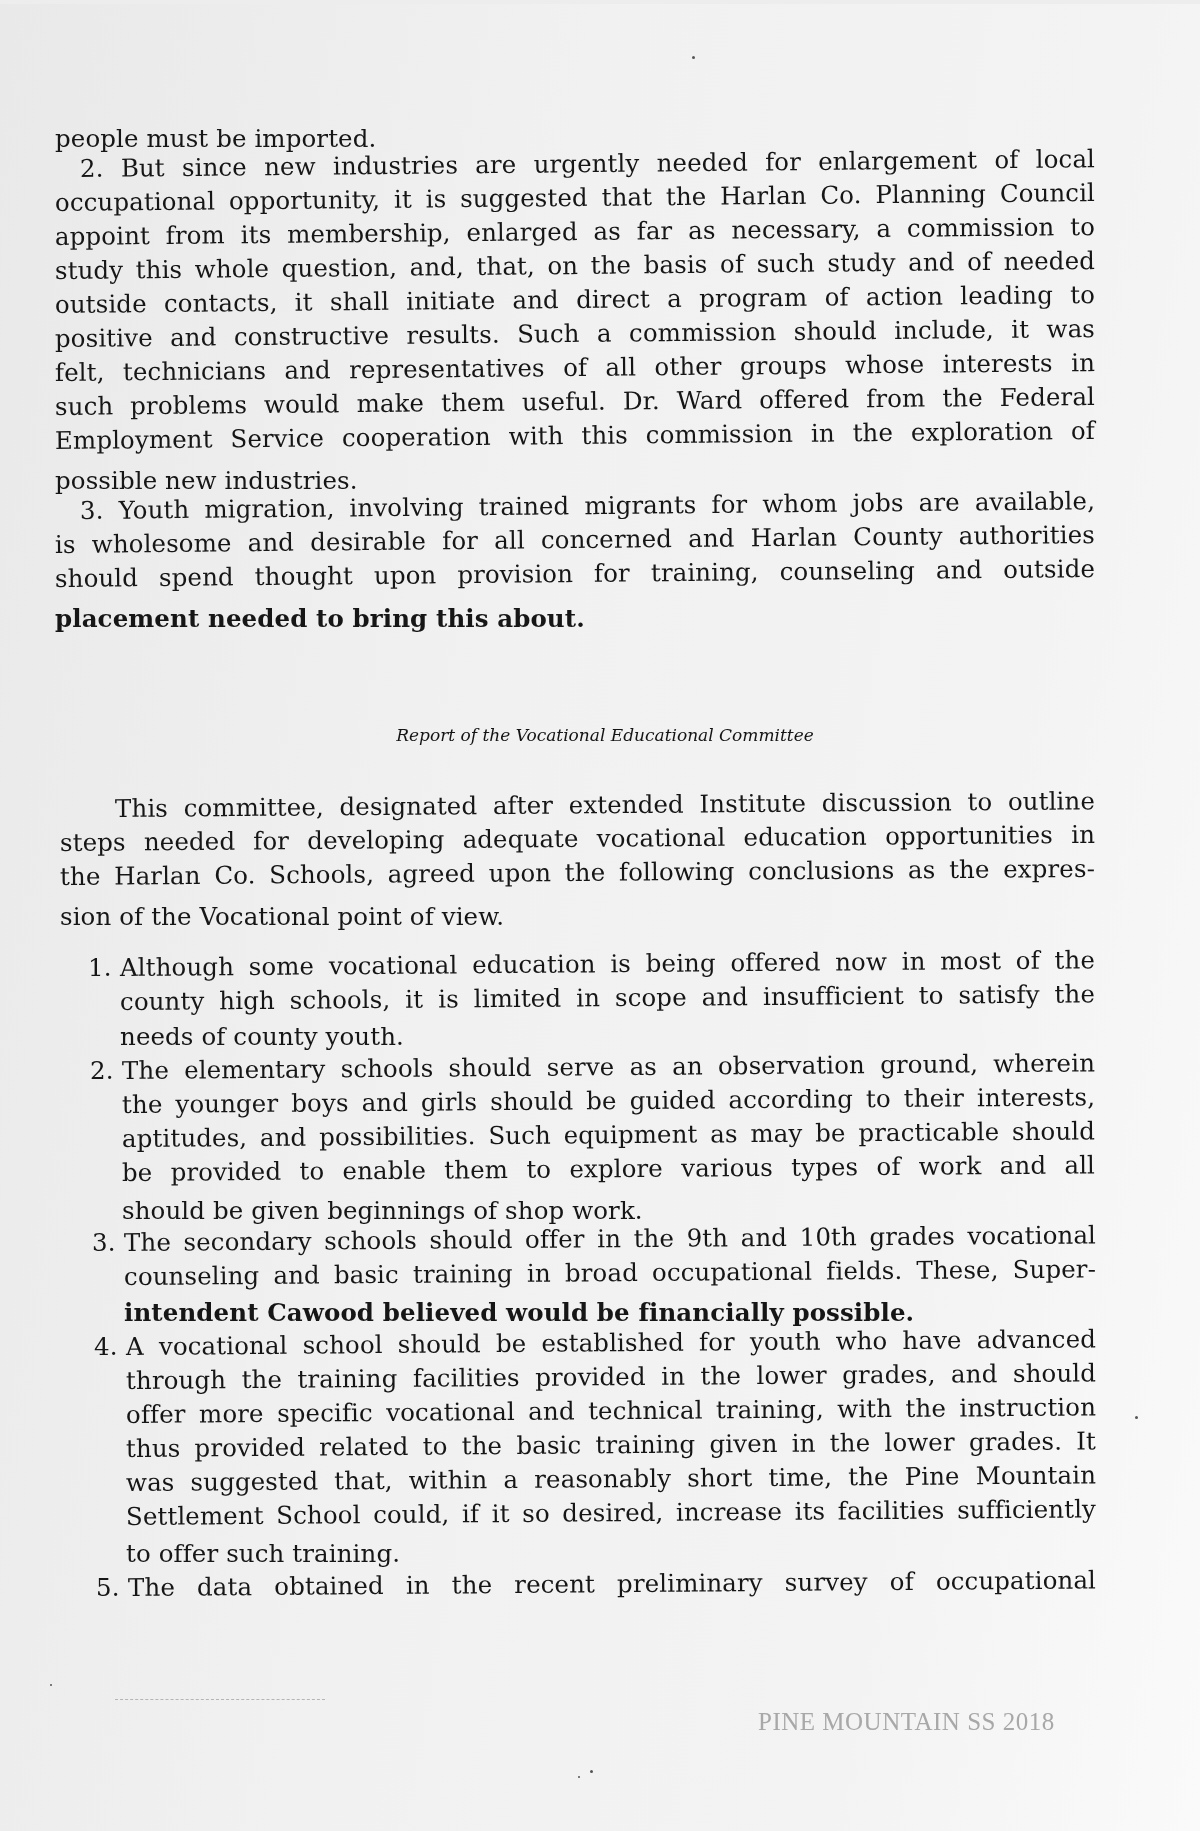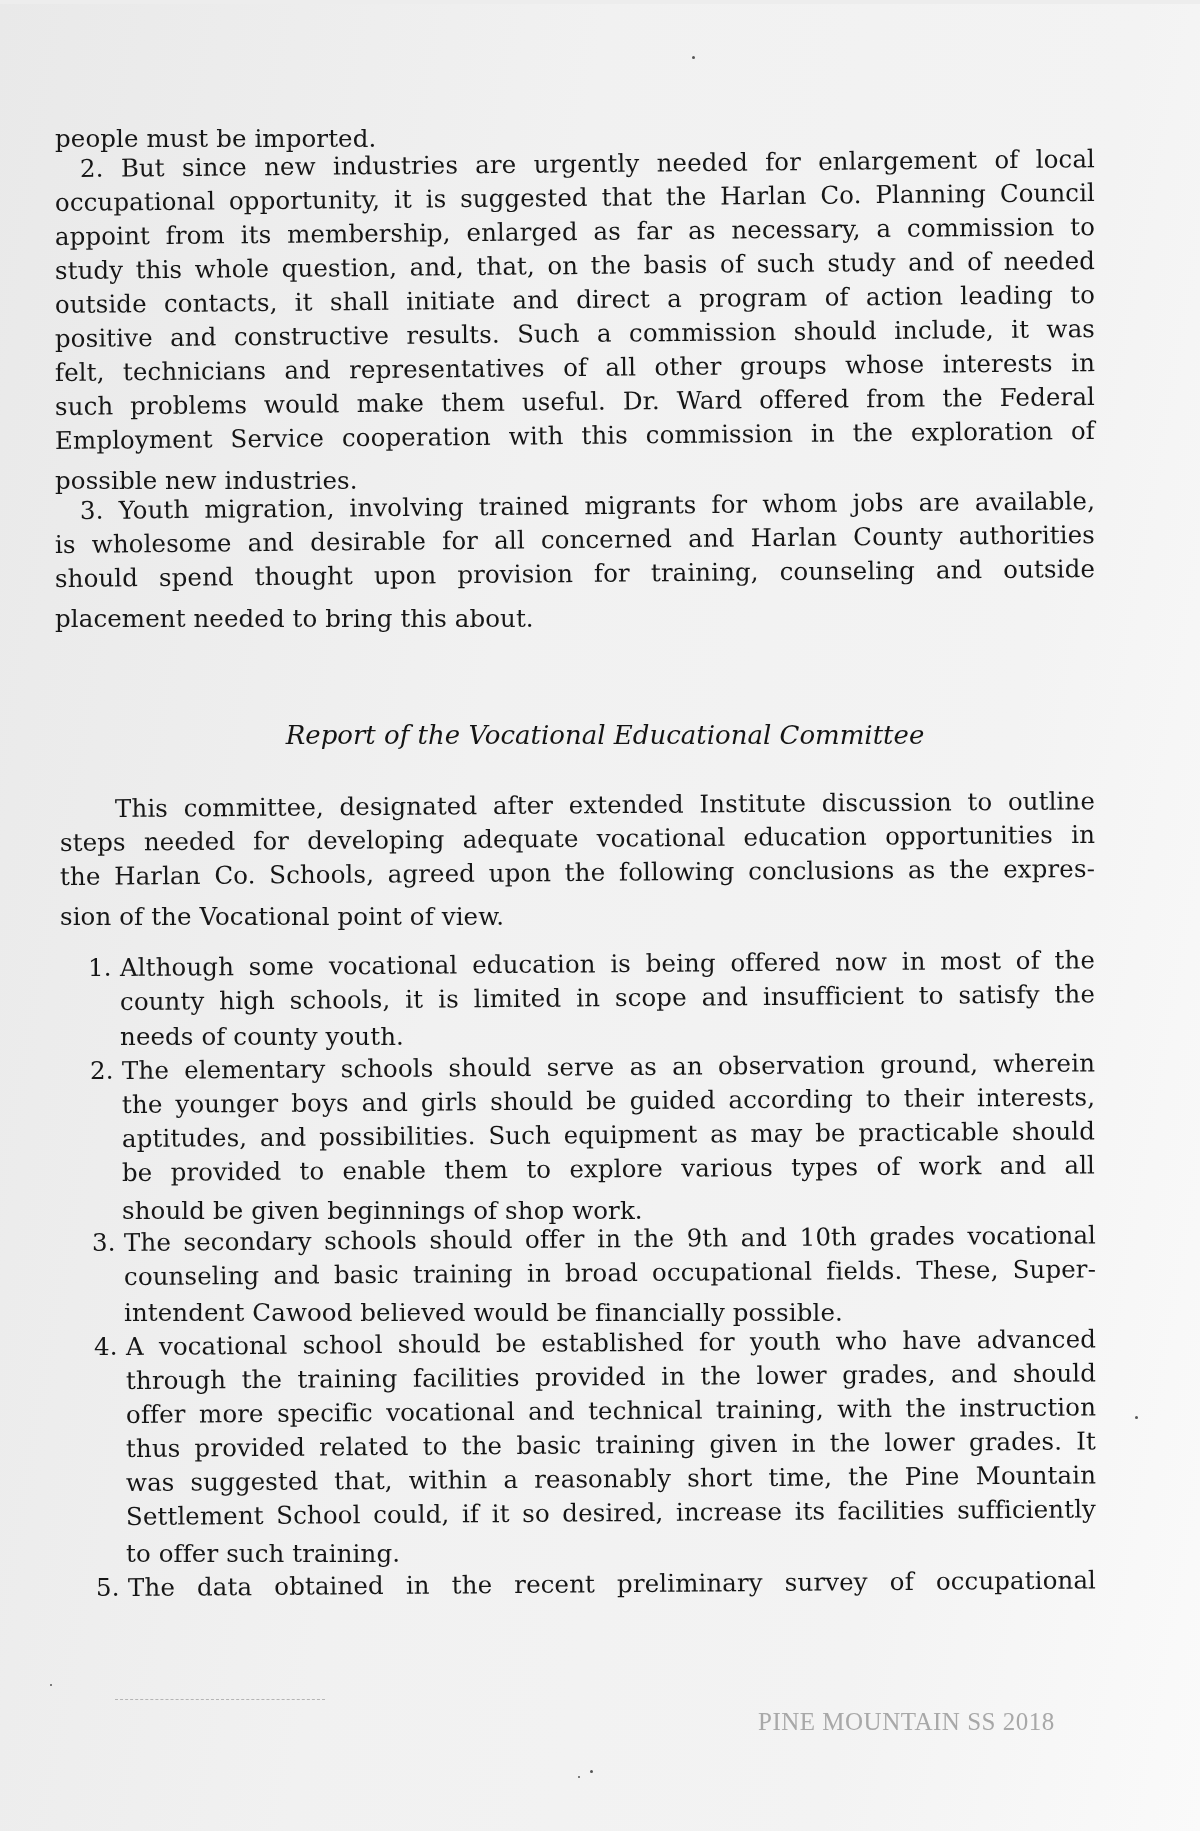--- a/index.html
+++ b/index.html
@@ -34,21 +34,21 @@
       text-align: justify;
       text-align-last: justify;
       white-space: normal;
     }
     .heading {
       position: absolute;
       left: 0;
       width: 1200px;
       text-align: center;
       font-style: italic;
-      font-size: 26px;
+      font-size: 17px;
       line-height: 34px;
       top: 714px;
       padding-left: 10px;
       box-sizing: border-box;
     }
     .page-number {
       position: absolute;
       left: 0;
       width: 1200px;
       text-align: center;
@@ -119,21 +119,21 @@
 
     <div class="line" style="left:80px; top:490px; width:1015px; transform:rotate(-0.55deg); transform-origin:left center;">
         <span class="just">3. Youth migration, involving trained migrants for whom jobs are available,</span>
       </div>
     <div class="line" style="left:55px; top:524px; width:1040px; transform:rotate(-0.55deg); transform-origin:left center;">
         <span class="just">is wholesome and desirable for all concerned and Harlan County authorities</span>
       </div>
     <div class="line" style="left:55px; top:558px; width:1040px; transform:rotate(-0.55deg); transform-origin:left center;">
         <span class="just">should spend thought upon provision for training, counseling and outside</span>
       </div>
-    <div class="line" style="left:55px; top:598px;">placement needed to bring this about.</div>
+    <div class="line" style="left:55px; top:598px;font-weight:bold;">placement needed to bring this about.</div>
   </div>
 
   <div class="heading">Report of the Vocational Educational Committee</div>
 
   <div>
     <div class="line" style="left:115px; top:788px; width:980px; transform:rotate(-0.45deg); transform-origin:left center;">
         <span class="just">This committee, designated after extended Institute discussion to outline</span>
       </div>
     <div class="line" style="left:60px; top:822px; width:1035px; transform:rotate(-0.45deg); transform-origin:left center;">
         <span class="just">steps needed for developing adequate vocational education opportunities in</span>
@@ -175,21 +175,21 @@
     </div>
 
     <div>
       <div class="line" style="left:92px; top:1222px;">3.</div>
       <div class="line" style="left:124px; top:1222px; width:972px; transform:rotate(-0.45deg); transform-origin:left center;">
           <span class="just">The secondary schools should offer in the 9th and 10th grades vocational</span>
         </div>
       <div class="line" style="left:124px; top:1256px; width:972px; transform:rotate(-0.45deg); transform-origin:left center;">
           <span class="just">counseling and basic training in broad occupational fields. These, Super-</span>
         </div>
-      <div class="line" style="left:124px; top:1292px;">intendent Cawood believed would be financially possible.</div>
+      <div class="line" style="left:124px; top:1292px;font-weight:bold;">intendent Cawood believed would be financially possible.</div>
     </div>
 
     <div>
       <div class="line" style="left:94px; top:1326px;">4.</div>
       <div class="line" style="left:126px; top:1326px; width:970px; transform:rotate(-0.45deg); transform-origin:left center;">
           <span class="just">A vocational school should be established for youth who have advanced</span>
         </div>
       <div class="line" style="left:126px; top:1360px; width:970px; transform:rotate(-0.45deg); transform-origin:left center;">
           <span class="just">through the training facilities provided in the lower grades, and should</span>
         </div>

